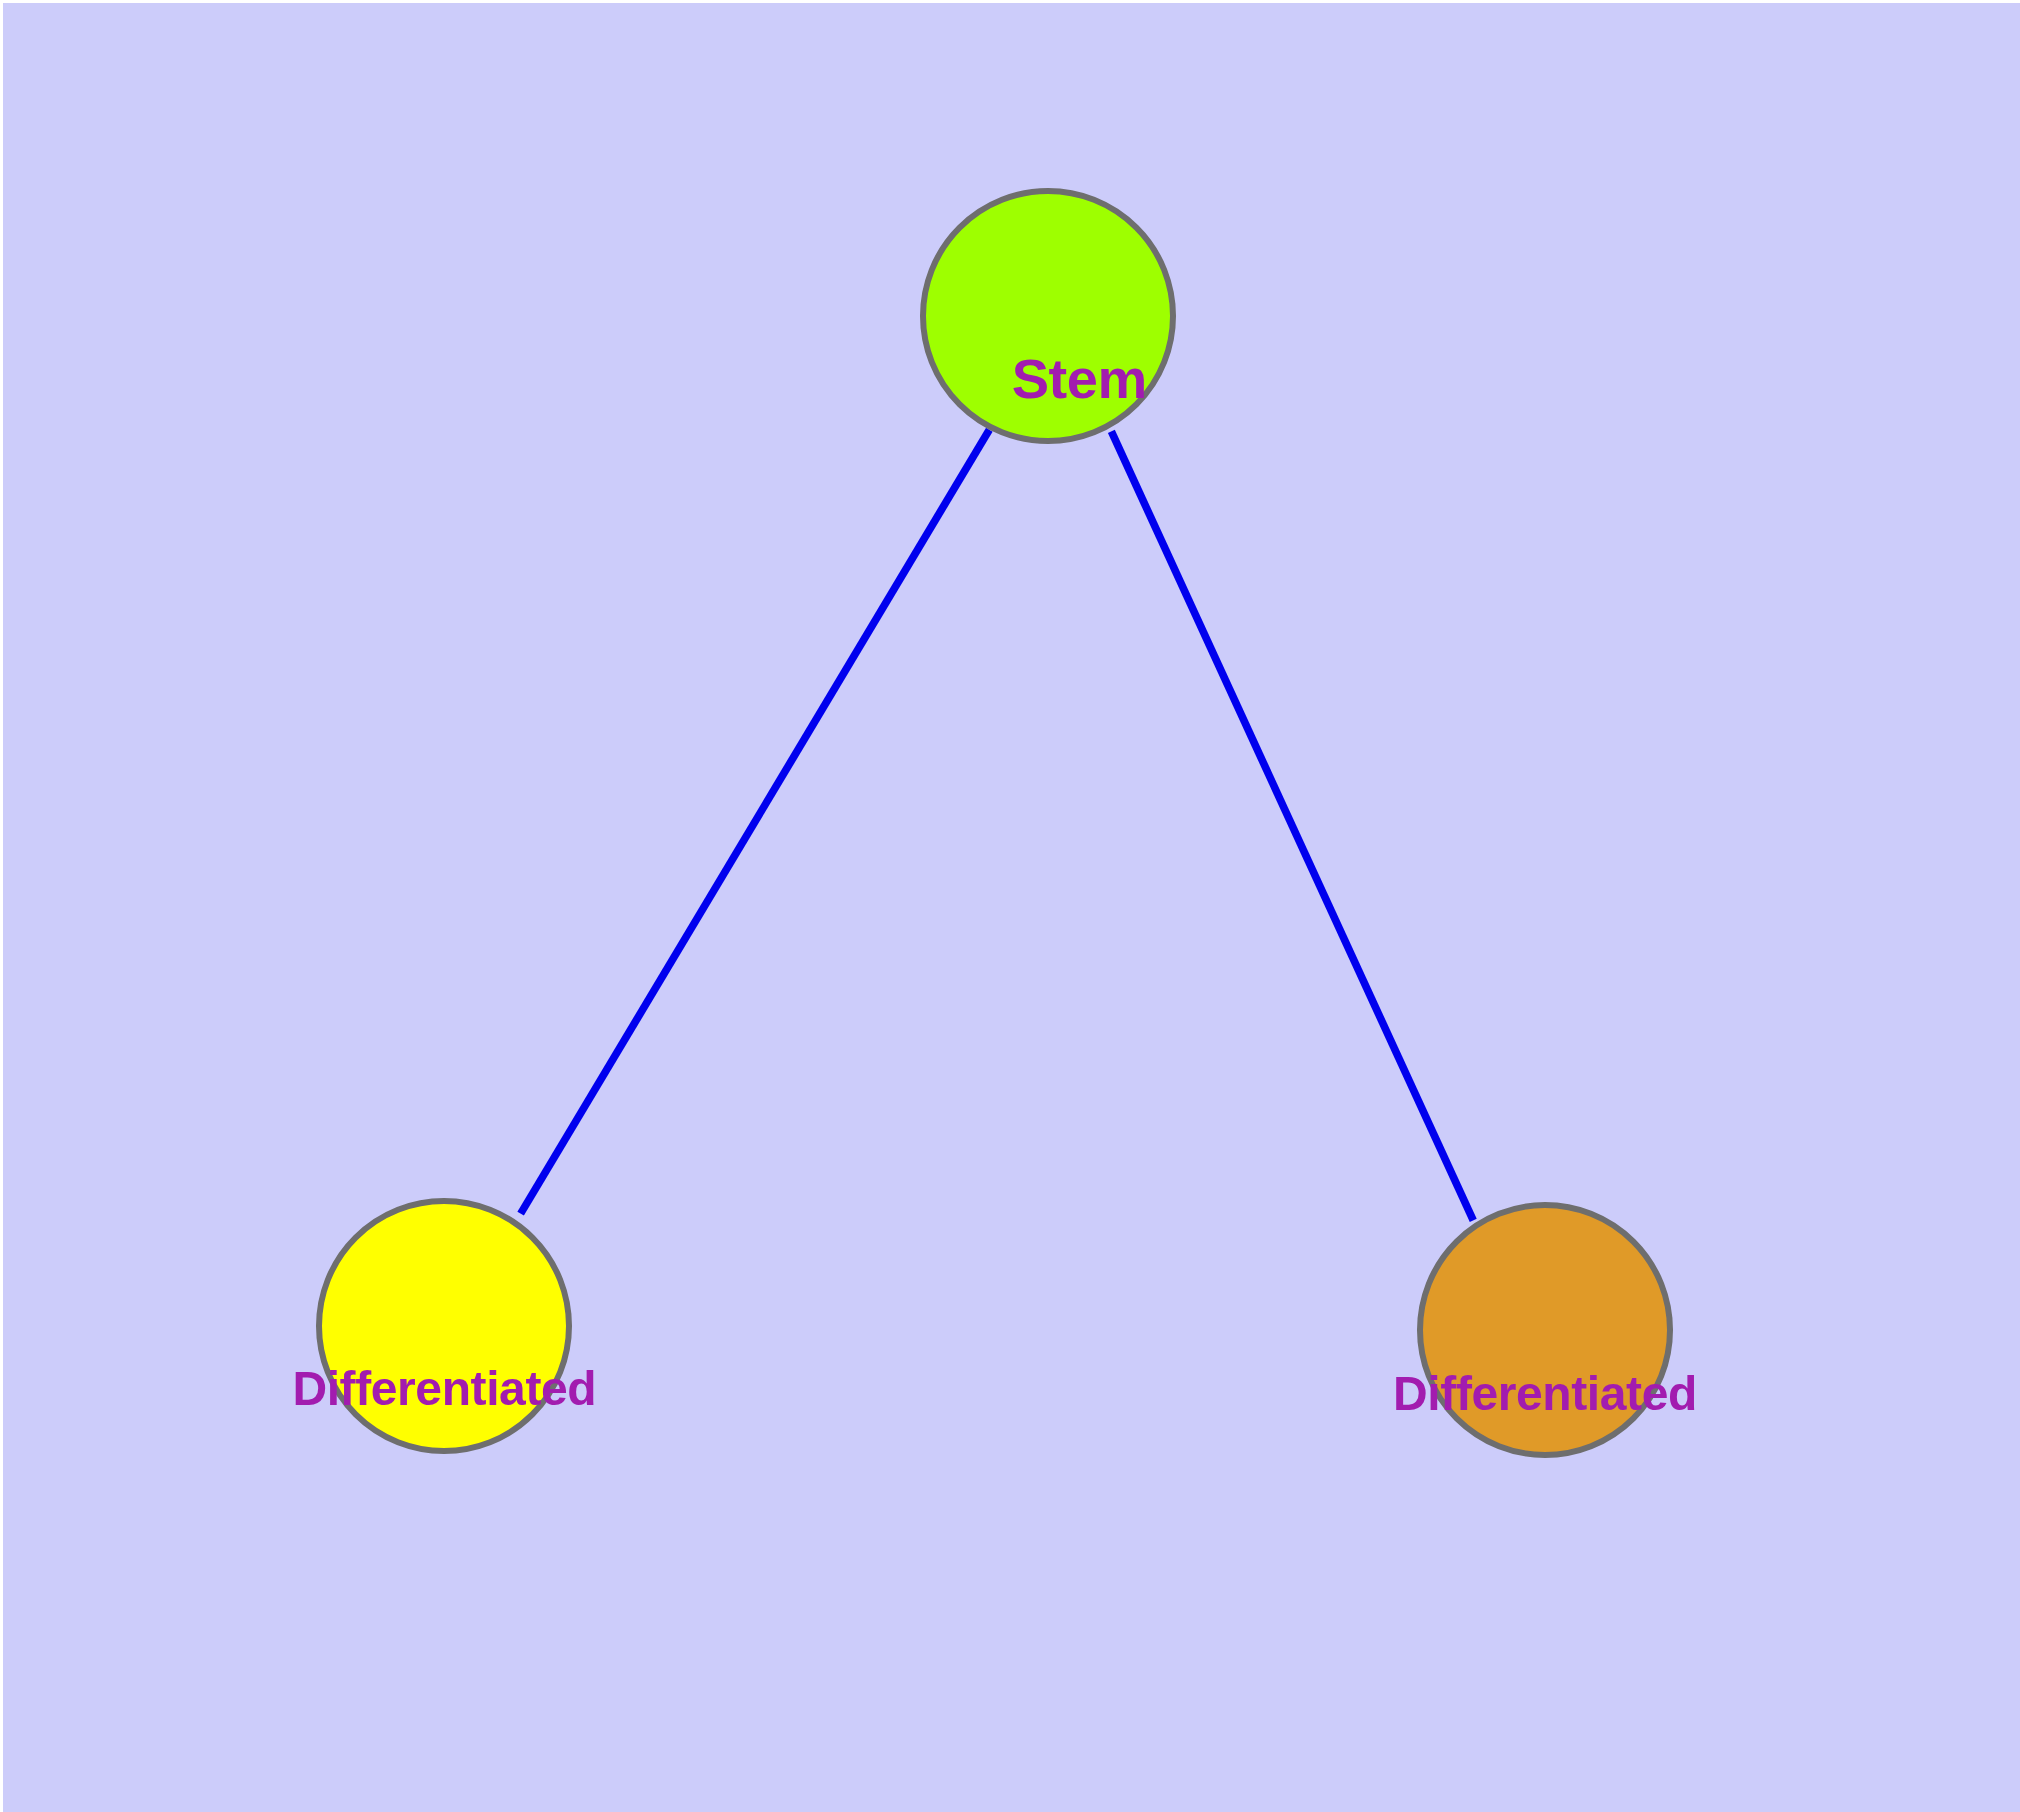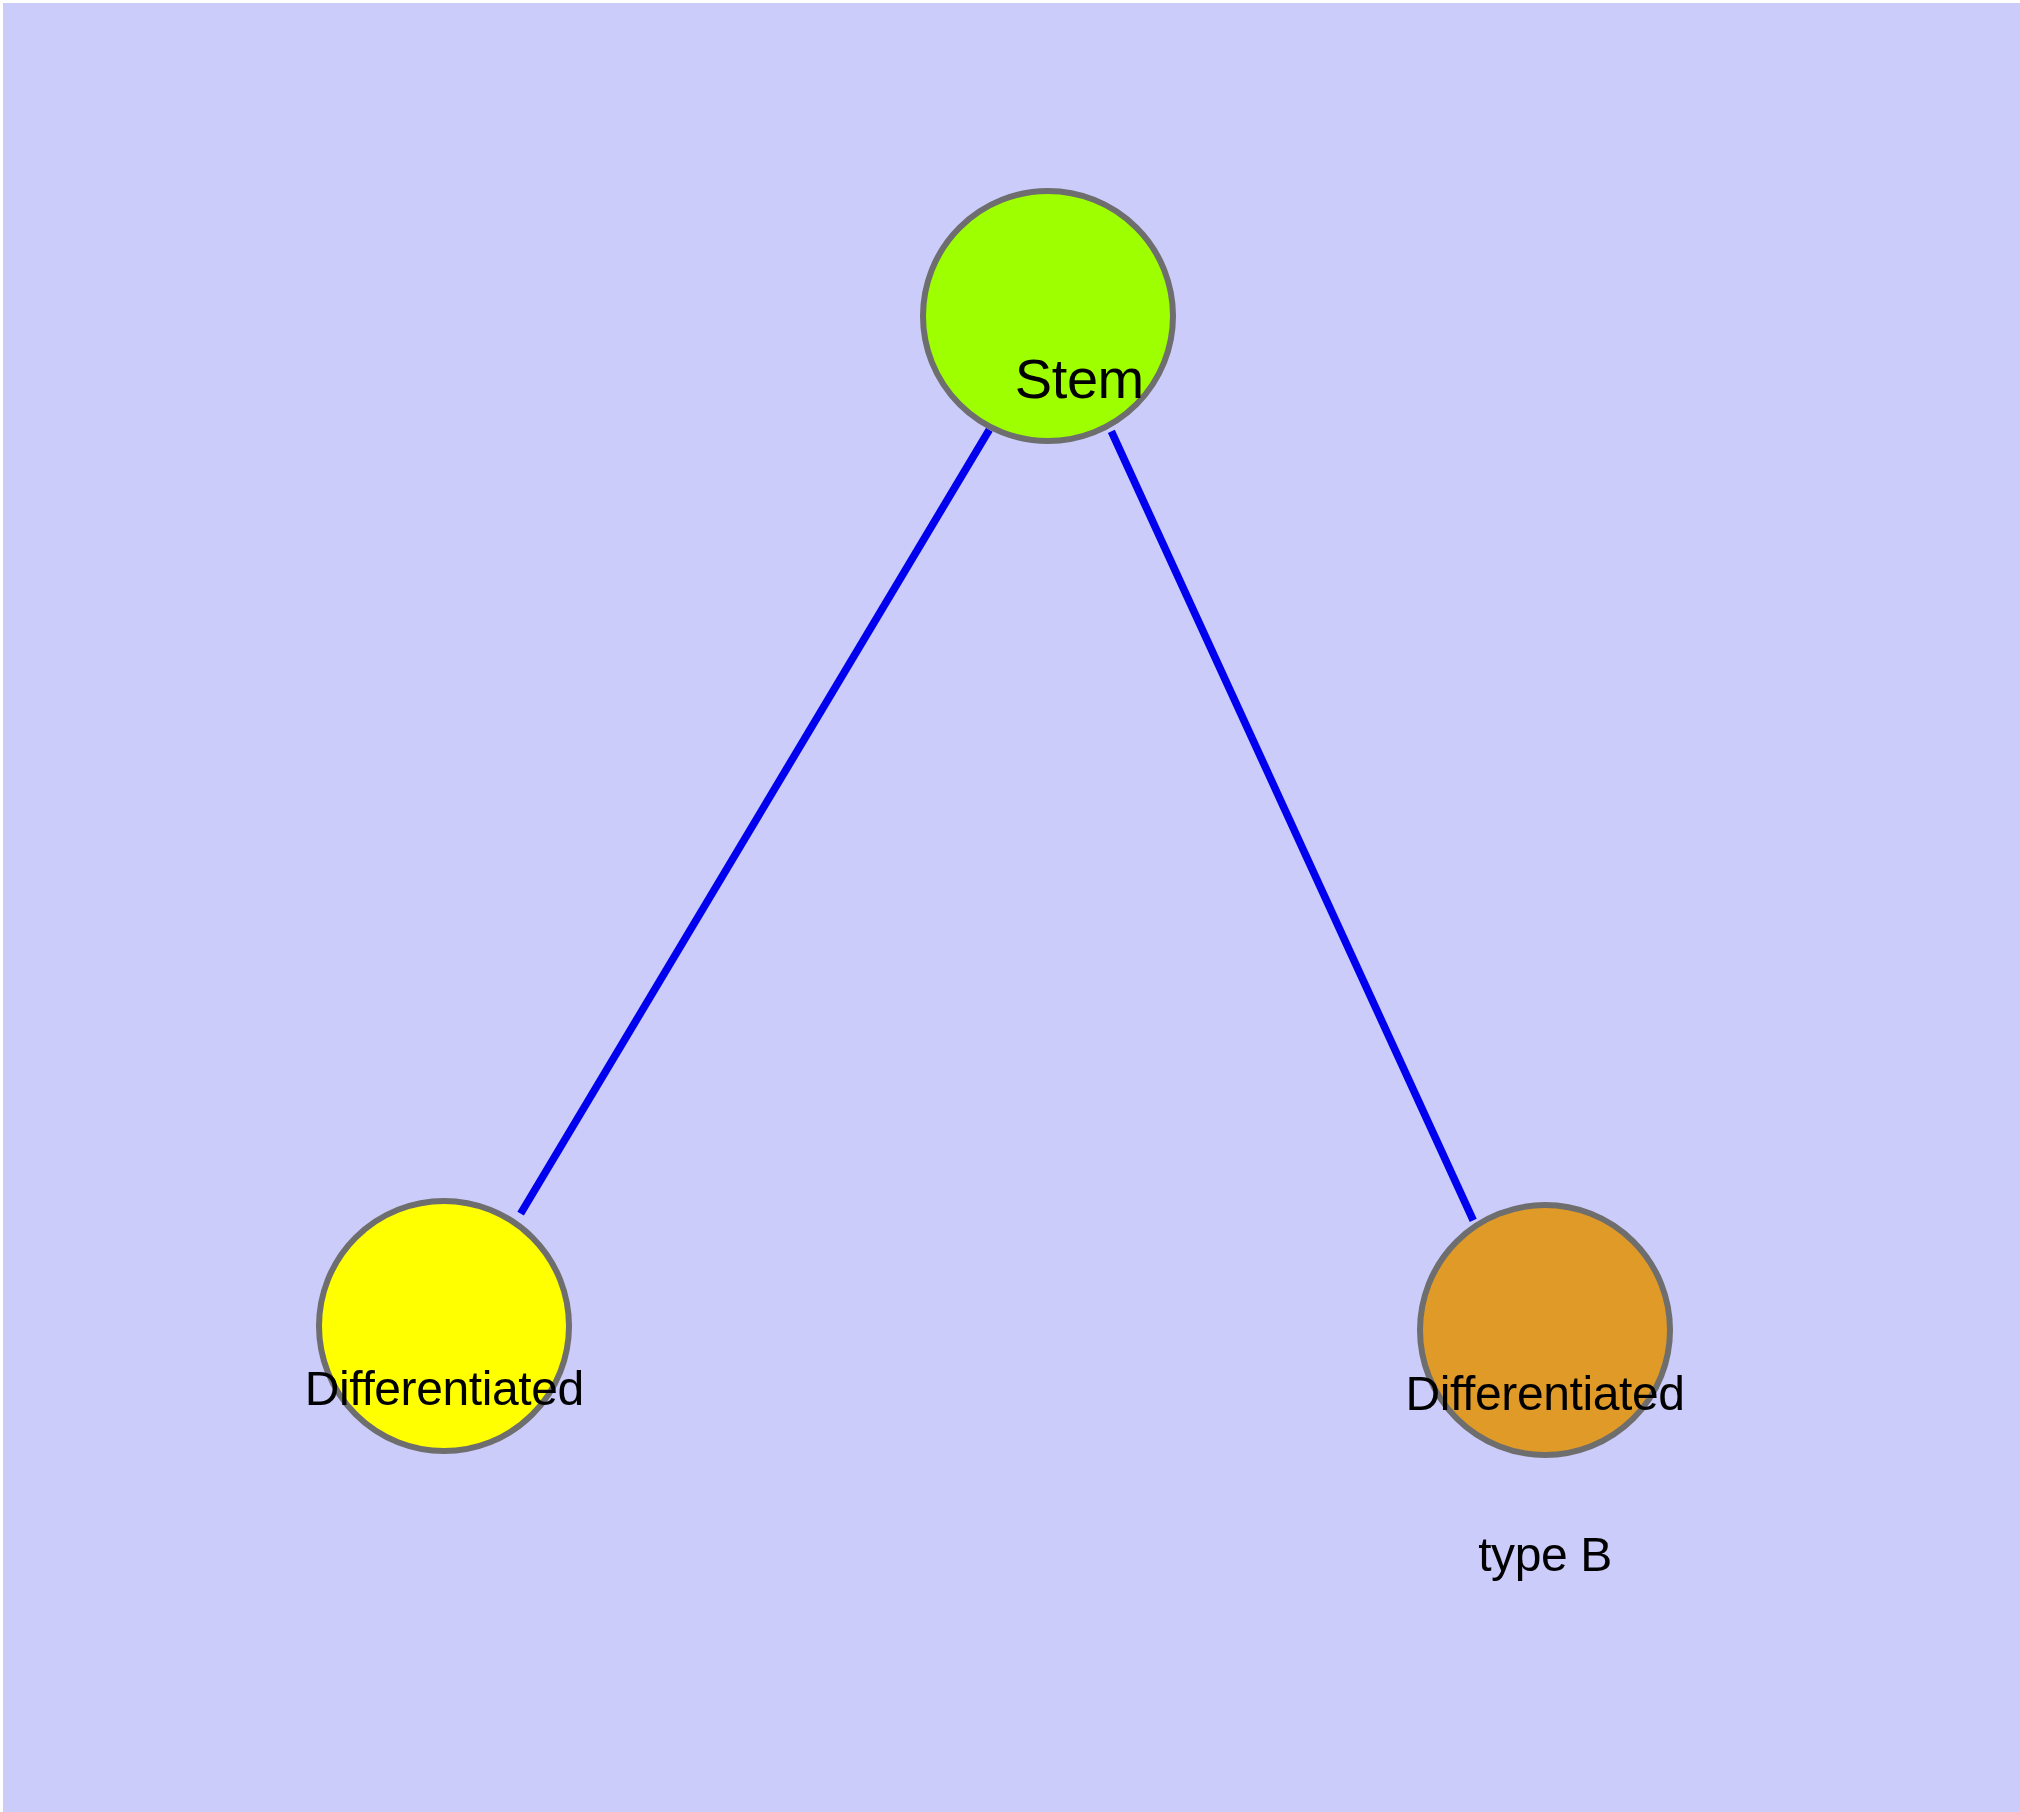--- a/index.html
+++ b/index.html
@@ -44,22 +44,22 @@
   }
   .graph-node {
     position: absolute;
     border-radius: 50%;
     box-sizing: border-box;
     z-index: 2;
   }
   .node-label {
     position: absolute;
     z-index: 3;
-    color: #000000;
-    font-weight: normal;
+    color: #a21caf;
+    font-weight: bold;
     text-align: center;
     white-space: pre;
     line-height: 1.12;
     letter-spacing: -0.4px;
     user-select: none;
   }
   .label-stem {
     font-size: 56px;
   }
   .label-leaf {
@@ -88,17 +88,16 @@
   <div class="node-label label-stem" style="left:625px; top:285px; width:848px;">
     <span>Stem</span>
   </div>
 
   <div class="node-label label-leaf" style="left:20.3px; top:1254px; width:848px;">
     <div>Differentiated</div>
   </div>
 
   <div class="node-label label-leaf" style="left:1121px; top:1259px; width:848px;">
     <div>Differentiated</div>
-    <div>type B</div>
   </div>
 
 </div>
 
 
 </body></html>

